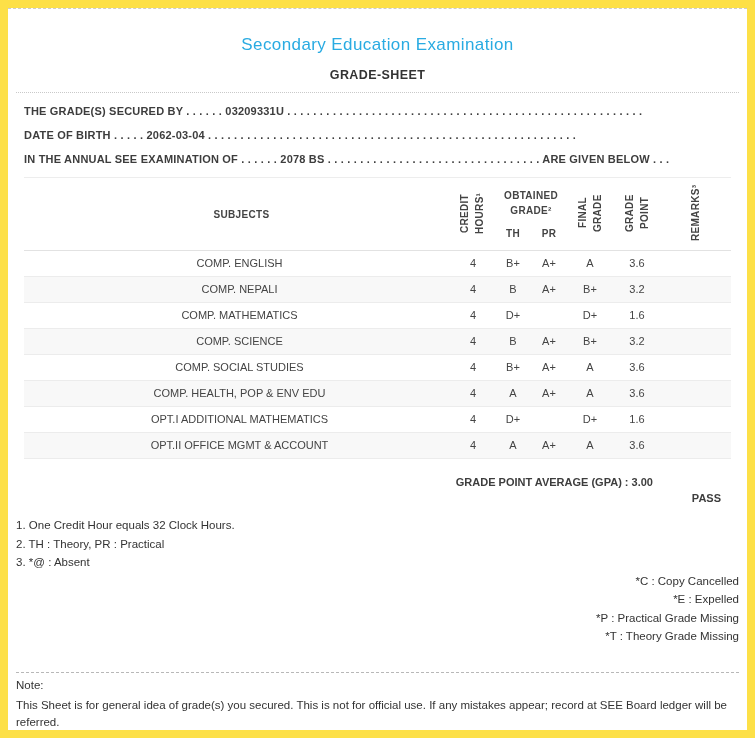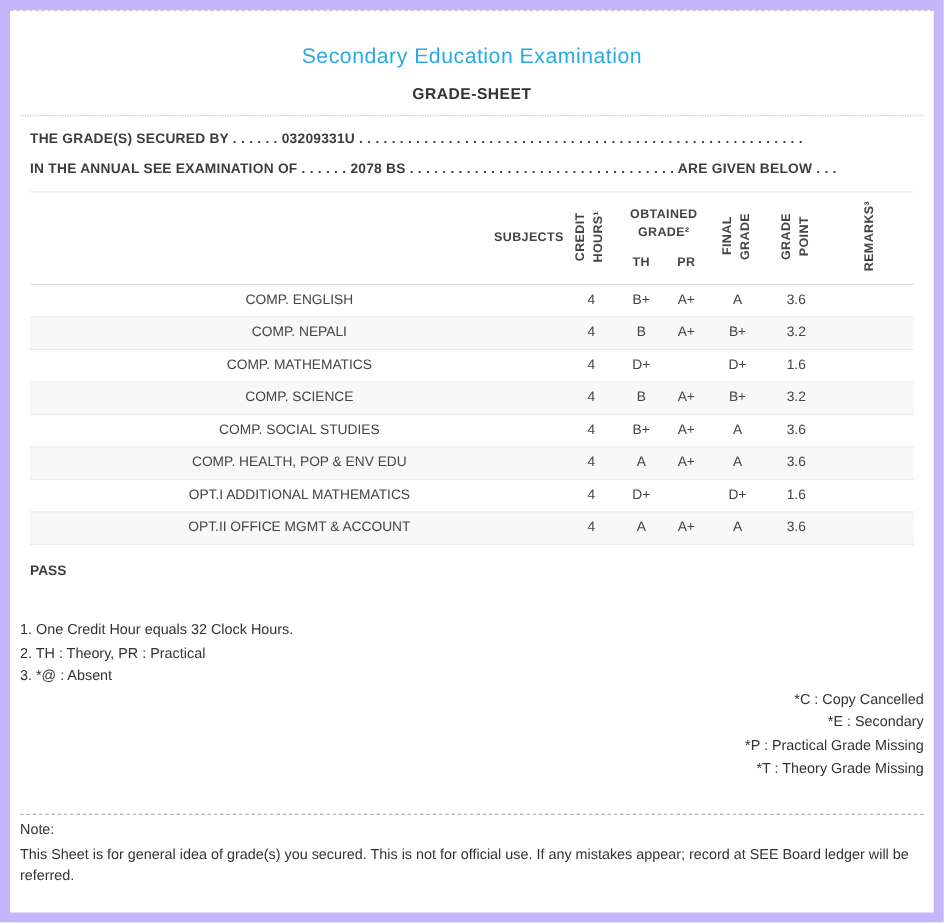--- a/index.html
+++ b/index.html
@@ -2,21 +2,21 @@
 <html><head>
 <meta charset="utf-8">
 <style>
   * { margin:0; padding:0; box-sizing:border-box; }
   html,body { width:755px; height:738px; overflow:hidden; }
   body {
     background:#efefef;
     font-family:"Liberation Sans", sans-serif;
     color:#444;
   }
-  .page { width:755px; height:738px; padding:8px; background:#c4b5fd; }
+  .page { width:755px; height:738px; padding:8px; background:#fde047; }
   .card {
     background:#fff;
     width:739px;
     height:722px;
     border-top:1px dashed #cccccc;
     padding:26px 8px 10px 8px;
   }
   .page-title {
     text-align:center;
     font-size:17px;
@@ -46,21 +46,21 @@
   }
   .table-wrap { padding:0 8px; margin-top:12px; }
   table { width:100%; border-collapse:collapse; table-layout:fixed; border-top:1px solid #ededed; }
   thead th {
     font-size:10px;
     font-weight:bold;
     color:#444;
     letter-spacing:.3px;
     vertical-align:middle;
   }
-  th.subjects { text-align:right; padding-left:8px; width:auto; }
+  th.subjects { text-align:center; padding-left:8px; width:auto; }
   th.og { height:42px; text-align:center; vertical-align:middle; padding:4px 2px 0 2px; line-height:1.5; }
   th.sub { height:24px; text-align:center; vertical-align:middle; padding-bottom:6px; }
   th.vert { text-align:center; padding:4px 0; }
   .vtext {
     display:inline-block;
     writing-mode:vertical-rl;
     transform:rotate(180deg);
     height:62px;
     line-height:1.45;
     white-space:normal;
@@ -77,27 +77,28 @@
   tbody tr:nth-child(even) { background:#f8f8f8; }
   .gpa {
     text-align:right;
     font-size:11px;
     font-weight:bold;
     color:#3d3d3d;
     padding-right:78px;
     margin-top:17px;
   }
   .result {
+    text-align:right;
     font-size:11px;
     font-weight:bold;
     color:#3d3d3d;
     padding-right:10px;
-    margin-top:15px;
-  }
-  .footnotes { margin-top:32px; }
+    margin-top:4px;
+  }
+  .footnotes { margin-top:12px; }
   .footnotes p {
     font-size:11.5px;
     color:#333;
     line-height:18.5px;
   }
   .footnotes p.indent { padding-left:15px;text-align:right; }
   .note p.note-label { font-size:11.5px; color:#333; margin-top:6px; }
   .note p.note-text { font-size:11.5px; color:#333; margin-top:6px; line-height:17px; max-width:723px; }
 </style>
 </head>
@@ -106,20 +107,21 @@
 <div class="page">
   <div class="card">
 
     <h1 class="page-title">Secondary Education Examination</h1>
     <h2 class="sheet-subtitle">GRADE-SHEET</h2>
 
     <hr class="dotted">
 
     <div class="info">
       <p>THE GRADE(S) SECURED BY . . . . . . 03209331U . . . . . . . . . . . . . . . . . . . . . . . . . . . . . . . . . . . . . . . . . . . . . . . . . . . . . . .</p>
+      <p>DATE OF BIRTH . . . . . 2062-03-04 . . . . . . . . . . . . . . . . . . . . . . . . . . . . . . . . . . . . . . . . . . . . . . . . . . . . . . . . .</p>
       <p>IN THE ANNUAL SEE EXAMINATION OF . . . . . . 2078 BS . . . . . . . . . . . . . . . . . . . . . . . . . . . . . . . . . ARE GIVEN BELOW . . .</p>
     </div>
 
     <div class="table-wrap">
       <table>
         <colgroup>
           <col>
           <col style="width:44px">
           <col style="width:36px">
           <col style="width:36px">
@@ -210,29 +212,33 @@
               <td class="center">4</td>
               <td class="center">A</td>
               <td class="center">A+</td>
               <td class="center">A</td>
               <td class="center">3.6</td>
               <td class="center"></td>
             </tr>
           </tbody>
       </table>
 
+      <div class="gpa">
+        <span>GRADE POINT AVERAGE (GPA) :</span>
+        <span>3.00</span>
+      </div>
       <div class="result">PASS</div>
     </div>
 
     <div class="footnotes">
       <p class="fn">1. One Credit Hour equals 32 Clock Hours.</p>
       <p class="fn">2. TH : Theory, PR : Practical</p>
       <p class="fn">3. *@ : Absent</p>
       <p class="fn indent">*C : Copy Cancelled</p>
-      <p class="fn indent">*E : Secondary</p>
+      <p class="fn indent">*E : Expelled</p>
       <p class="fn indent">*P : Practical Grade Missing</p>
       <p class="fn indent">*T : Theory Grade Missing</p>
     </div>
 
     <hr class="dashed">
 
     <div class="note">
       <p class="note-label">Note:</p>
       <p class="note-text">This Sheet is for general idea of grade(s) you secured. This is not for official use. If any mistakes appear; record at SEE Board ledger will be referred.</p>
     </div>

